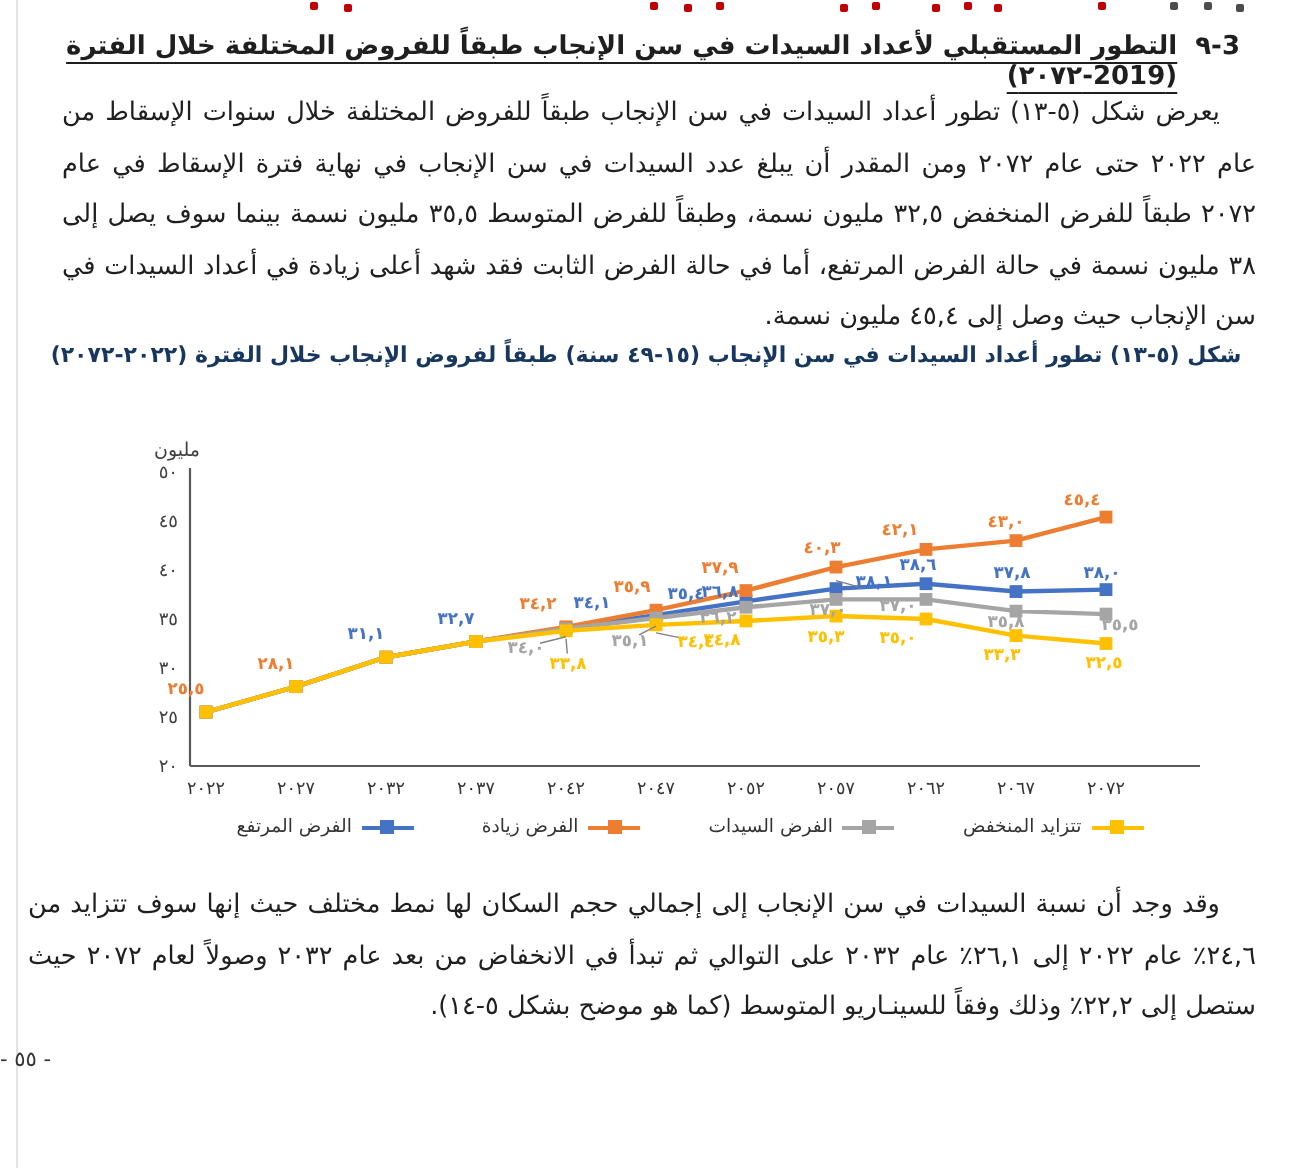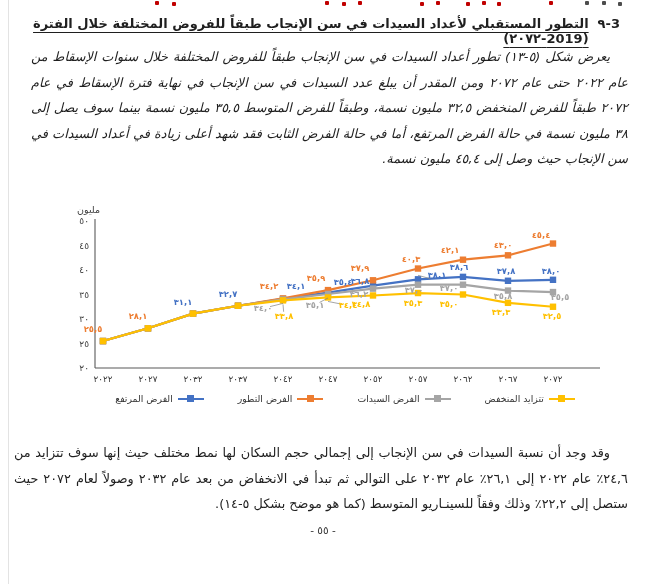--- a/index.html
+++ b/index.html
@@ -15,54 +15,55 @@
                265px 1px #c00000,281px 0 #c00000,311px 1px #c00000,327px 0 #c00000,
                342px 1px #c00000,394px 0 #c00000;}
   .top-frags .f2{left:585px;background:#4d4d4d;box-shadow:17px 0 #4d4d4d,33px 1px #4d4d4d;}
 
   .heading{position:absolute;top:16px;right:26px;left:18px;font-size:13px;font-weight:bold;
     display:flex;gap:9px;align-items:baseline;}
   .h-num{white-space:nowrap;}
   .h-title{text-decoration:underline;text-underline-offset:4px;}
 
   .para{position:absolute;font-size:12.8px;line-height:25.5px;text-align:justify;margin:0;}
-  .p1{top:44px;right:18px;left:31px;text-indent:18px;font-style:italic;}
+  .p1{top:44px;right:18px;left:31px;text-indent:18px;}
   .p2{top:440px;right:18px;left:14px;text-indent:18px;}
 
   .caption{position:absolute;top:171px;left:0;right:0;text-align:center;
     font-size:11px;font-weight:bold;color:#17375E;}
 
-  .chart{position:absolute;top:205px;left:60px;width:570px;height:215px;direction:ltr;}
+  .chart{position:absolute;top:220px;left:60px;width:570px;height:215px;direction:ltr;}
   .chart svg{display:block;}
   .legend{position:absolute;top:188px;left:0;right:0;display:flex;direction:ltr;
     justify-content:center;align-items:center;gap:34px;font-size:9.3px;color:#333;}
   .lg-item{display:inline-flex;align-items:center;gap:5px;}
   .lg-marker{position:relative;width:26px;height:9px;display:inline-block;}
   .lg-line{position:absolute;left:0;right:0;top:3.5px;height:2px;}
   .lg-sq{position:absolute;left:9.5px;top:1px;width:7px;height:7px;}
 
-  .pageno{position:absolute;top:524px;left:0;right:0;text-align:center;font-size:10.5px;color:#333;}
+  .pageno{position:absolute;top:524px;left:0;right:0;text-align:left;font-size:10.5px;color:#333;}
 </style>
 </head>
 <body>
 
 <div class="page">
   <div class="top-frags">
       <i class="f1"></i>
       <i class="f2"></i>
     </div>
   <div class="edge-line"></div>
 
   <div class="heading">
     <span class="h-num">3-٩</span>
     <span class="h-title">التطور المستقبلي لأعداد السيدات في سن الإنجاب طبقاً للفروض المختلفة خلال الفترة (2019-٢٠٧٢)</span>
   </div>
 
   <p class="para p1">يعرض شكل (٥-١٣) تطور أعداد السيدات في سن الإنجاب طبقاً للفروض المختلفة خلال سنوات الإسقاط من عام ٢٠٢٢ حتى عام ٢٠٧٢ ومن المقدر أن يبلغ عدد السيدات في سن الإنجاب في نهاية فترة الإسقاط في عام ٢٠٧٢ طبقاً للفرض المنخفض ٣٢,٥ مليون نسمة، وطبقاً للفرض المتوسط ٣٥,٥ مليون نسمة بينما سوف يصل إلى ٣٨ مليون نسمة في حالة الفرض المرتفع، أما في حالة الفرض الثابت فقد شهد أعلى زيادة في أعداد السيدات في سن الإنجاب حيث وصل إلى ٤٥,٤ مليون نسمة.</p>
 
+  <div class="caption">شكل (٥-١٣) تطور أعداد السيدات في سن الإنجاب (١٥-٤٩ سنة) طبقاً لفروض الإنجاب خلال الفترة (٢٠٢٢-٢٠٧٢)</div>
 
   <div class="chart">
     <svg width="570" height="190" viewBox="0 0 570 190">
         <text x="40" y="8" text-anchor="end" font-size="9.5" fill="#404040">مليون</text>
         <text x="29" y="19" text-anchor="end" font-size="9" fill="#404040">٥٠</text>
         <text x="29" y="43.499999999999986" text-anchor="end" font-size="9" fill="#404040">٤٥</text>
         <text x="29" y="68" text-anchor="end" font-size="9" fill="#404040">٤٠</text>
         <text x="29" y="92.5" text-anchor="end" font-size="9" fill="#404040">٣٥</text>
         <text x="29" y="117" text-anchor="end" font-size="9" fill="#404040">٣٠</text>
         <text x="29" y="141.5" text-anchor="end" font-size="9" fill="#404040">٢٥</text>
@@ -184,21 +185,21 @@
       </svg>
     <div class="legend">
         <span class="lg-item">
           <span class="lg-text">الفرض المرتفع</span>
           <span class="lg-marker">
             <span class="lg-line" style="background: rgb(68, 114, 196);"></span>
             <span class="lg-sq" style="background: rgb(68, 114, 196);"></span>
           </span>
         </span>
         <span class="lg-item">
-          <span class="lg-text">الفرض التطور</span>
+          <span class="lg-text">الفرض زيادة</span>
           <span class="lg-marker">
             <span class="lg-line" style="background: rgb(237, 125, 49);"></span>
             <span class="lg-sq" style="background: rgb(237, 125, 49);"></span>
           </span>
         </span>
         <span class="lg-item">
           <span class="lg-text">الفرض السيدات</span>
           <span class="lg-marker">
             <span class="lg-line" style="background: rgb(165, 165, 165);"></span>
             <span class="lg-sq" style="background: rgb(165, 165, 165);"></span>

